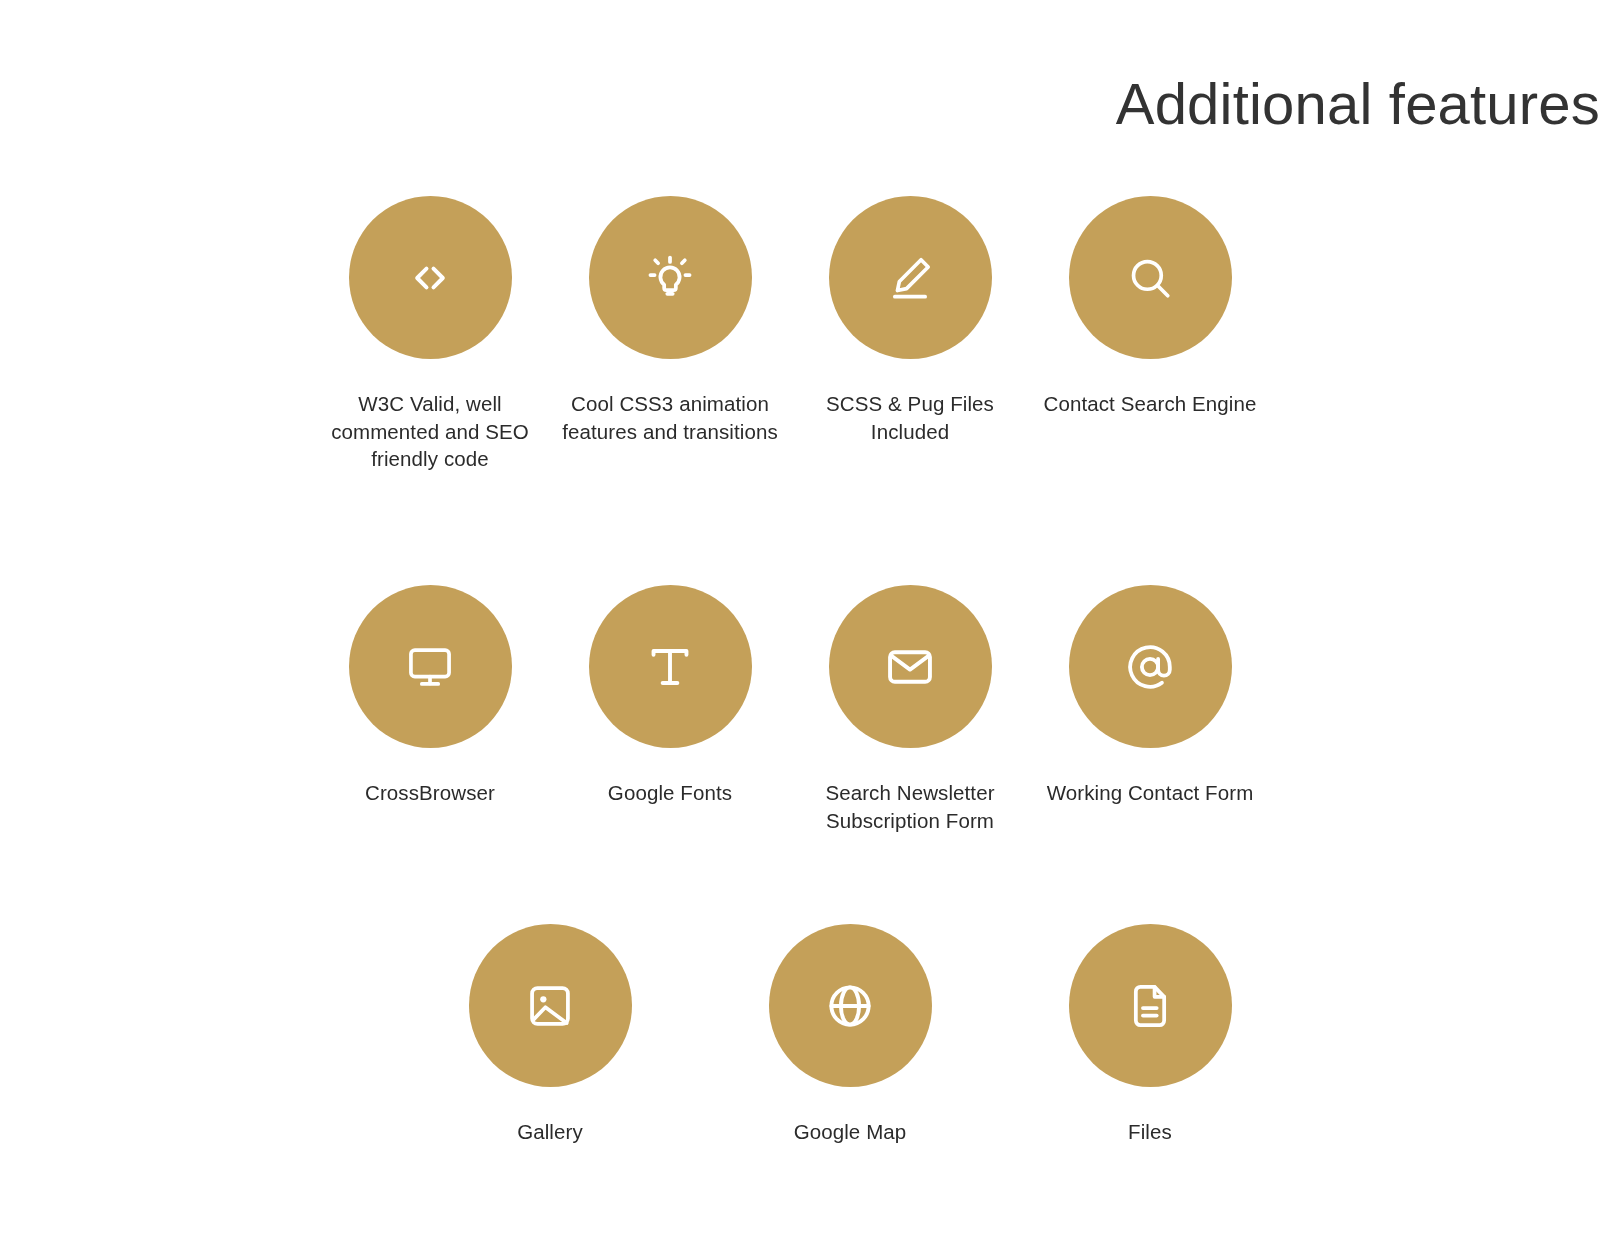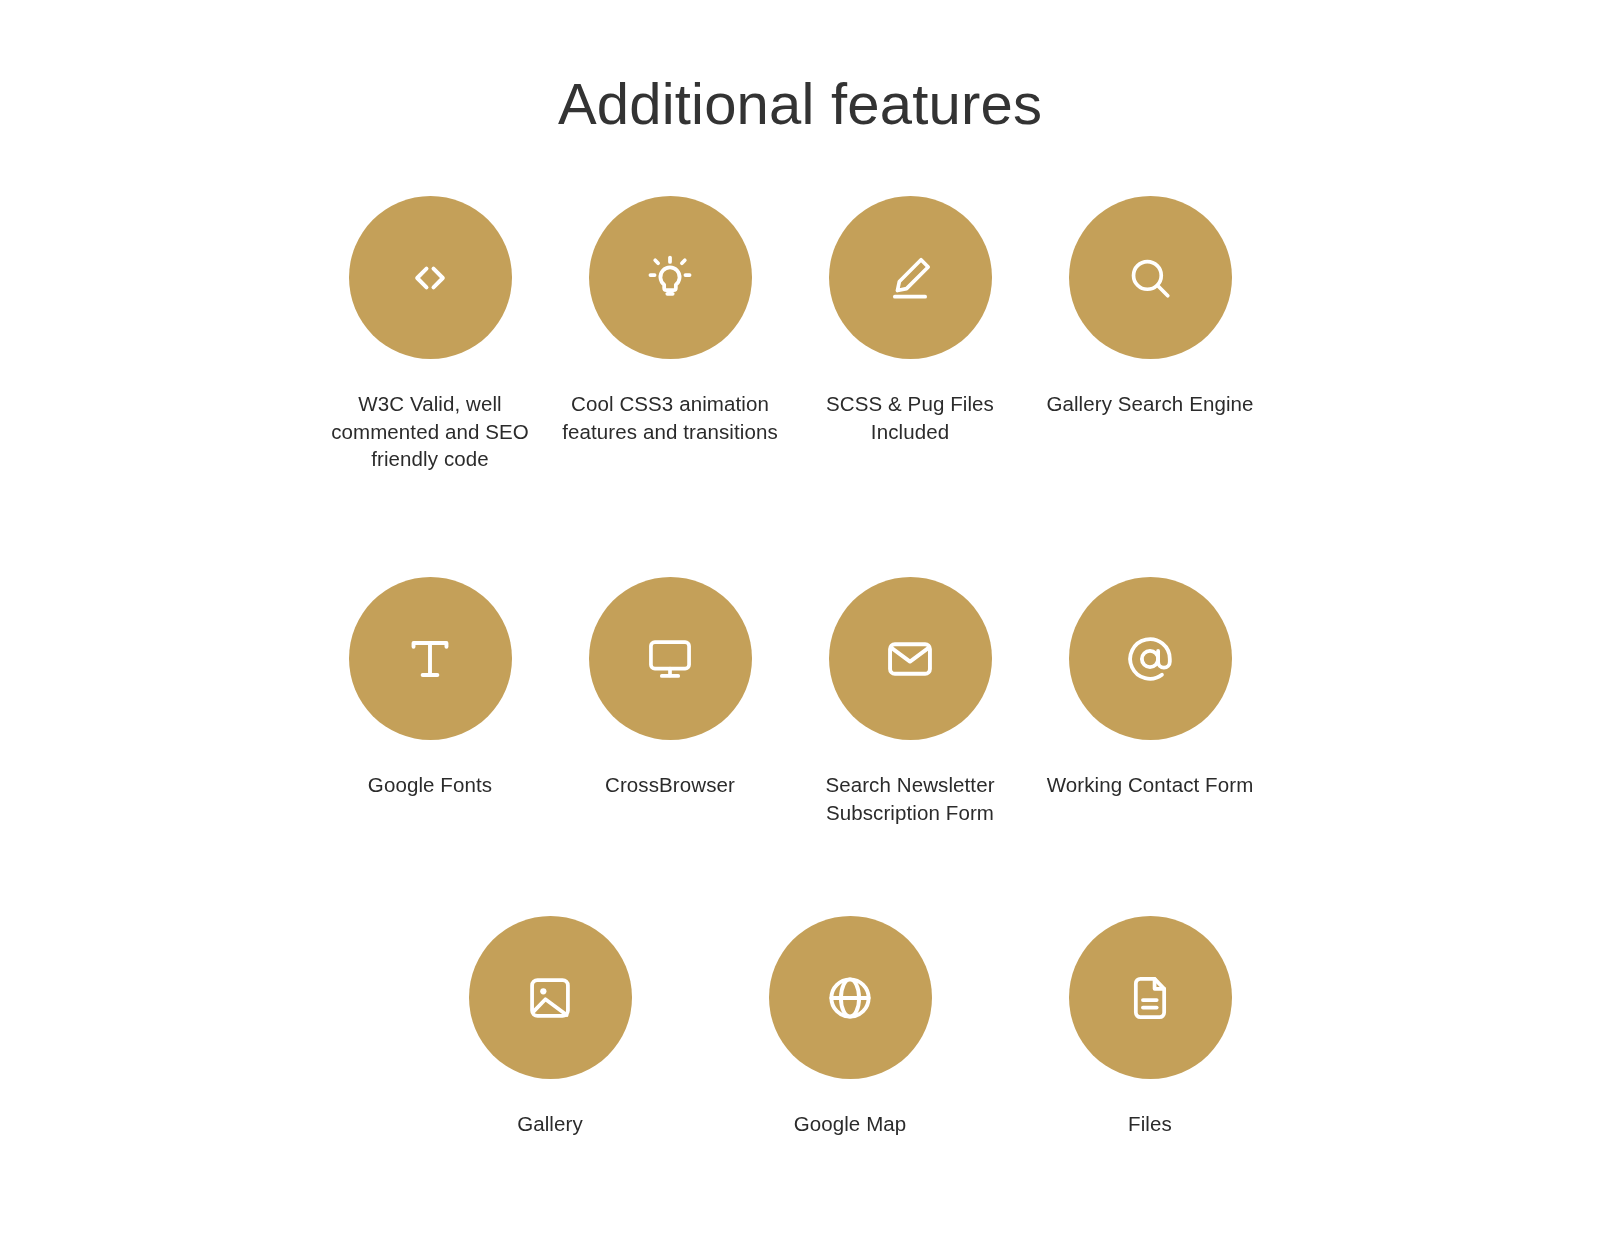--- a/index.html
+++ b/index.html
@@ -15,21 +15,21 @@
     width: 1600px;
     height: 1242px;
     background: #ffffff;
     overflow: hidden;
   }
   .section-title {
     position: absolute;
     top: 72px;
     left: 0;
     width: 1600px;
-    text-align: center;
+    text-align: right;
     font-size: 58px;
     font-weight: 300;
     letter-spacing: 0.2px;
     color: #333333;
     line-height: 1.1;
   }
   .grid {
     position: absolute;
     top: 196px;
     left: 310px;
@@ -61,21 +61,21 @@
   .feature-label {
     margin-top: 31px;
     text-align: center;
     font-size: 20.5px;
     line-height: 1.35;
     color: #2b2b2b;
     font-weight: 400;
     max-width: 224px;
     letter-spacing: 0.1px;
   }
-  .row-1 { margin-bottom: 4px; }
+  .row-1 { margin-bottom: 12px; }
   .row-gap-1 { height: 100px; }
   .row-gap-2 { height: 90px; }
 </style>
 </head>
 <body>
 
 <div class="page">
 
   <h1 class="section-title">Additional features</h1>
 
@@ -126,53 +126,53 @@
 
       <div class="feature">
         <div class="circle">
           <span>
             <svg width="52" height="52" viewBox="0 0 24 24" fill="none" stroke="#ffffff" stroke-width="1.7" stroke-linecap="round" stroke-linejoin="round">
               <circle cx="10.8" cy="10.8" r="6.4"></circle>
               <line x1="15.6" y1="15.6" x2="20.2" y2="20.2"></line>
             </svg>
           </span>
         </div>
-        <div class="feature-label">Gallery Search Engine</div>
+        <div class="feature-label">Contact Search Engine</div>
       </div>
 
     </div>
 
     <div class="row-gap-1"></div>
 
     <div class="row row-2">
+
+      <div class="feature">
+        <div class="circle">
+          <span>
+            <svg width="52" height="52" viewBox="0 0 24 24" fill="none" stroke="#ffffff" stroke-width="1.7" stroke-linecap="round" stroke-linejoin="round">
+              <rect x="3.2" y="4.2" width="17.6" height="12.2" rx="1.8"></rect>
+              <line x1="12" y1="16.4" x2="12" y2="19.6"></line>
+              <line x1="8.2" y1="19.8" x2="15.8" y2="19.8"></line>
+            </svg>
+          </span>
+        </div>
+        <div class="feature-label">CrossBrowser</div>
+      </div>
 
       <div class="feature">
         <div class="circle">
           <span>
             <svg width="52" height="52" viewBox="0 0 24 24" fill="none" stroke="#ffffff" stroke-width="1.8" stroke-linecap="round" stroke-linejoin="round">
               <path d="M4.4 6.4V4.6h15.2v1.8"></path>
               <line x1="12" y1="4.6" x2="12" y2="19.4"></line>
               <line x1="8.6" y1="19.4" x2="15.4" y2="19.4"></line>
             </svg>
           </span>
         </div>
         <div class="feature-label">Google Fonts</div>
-      </div>
-
-      <div class="feature">
-        <div class="circle">
-          <span>
-            <svg width="52" height="52" viewBox="0 0 24 24" fill="none" stroke="#ffffff" stroke-width="1.7" stroke-linecap="round" stroke-linejoin="round">
-              <rect x="3.2" y="4.2" width="17.6" height="12.2" rx="1.8"></rect>
-              <line x1="12" y1="16.4" x2="12" y2="19.6"></line>
-              <line x1="8.2" y1="19.8" x2="15.8" y2="19.8"></line>
-            </svg>
-          </span>
-        </div>
-        <div class="feature-label">CrossBrowser</div>
       </div>
 
       <div class="feature">
         <div class="circle">
           <span>
             <svg width="52" height="52" viewBox="0 0 24 24" fill="none" stroke="#ffffff" stroke-width="1.8" stroke-linecap="round" stroke-linejoin="round">
               <rect x="2.8" y="5.2" width="18.4" height="13.6" rx="2.2"></rect>
               <polyline points="3.6,7 12,13.2 20.4,7"></polyline>
             </svg>
           </span>

